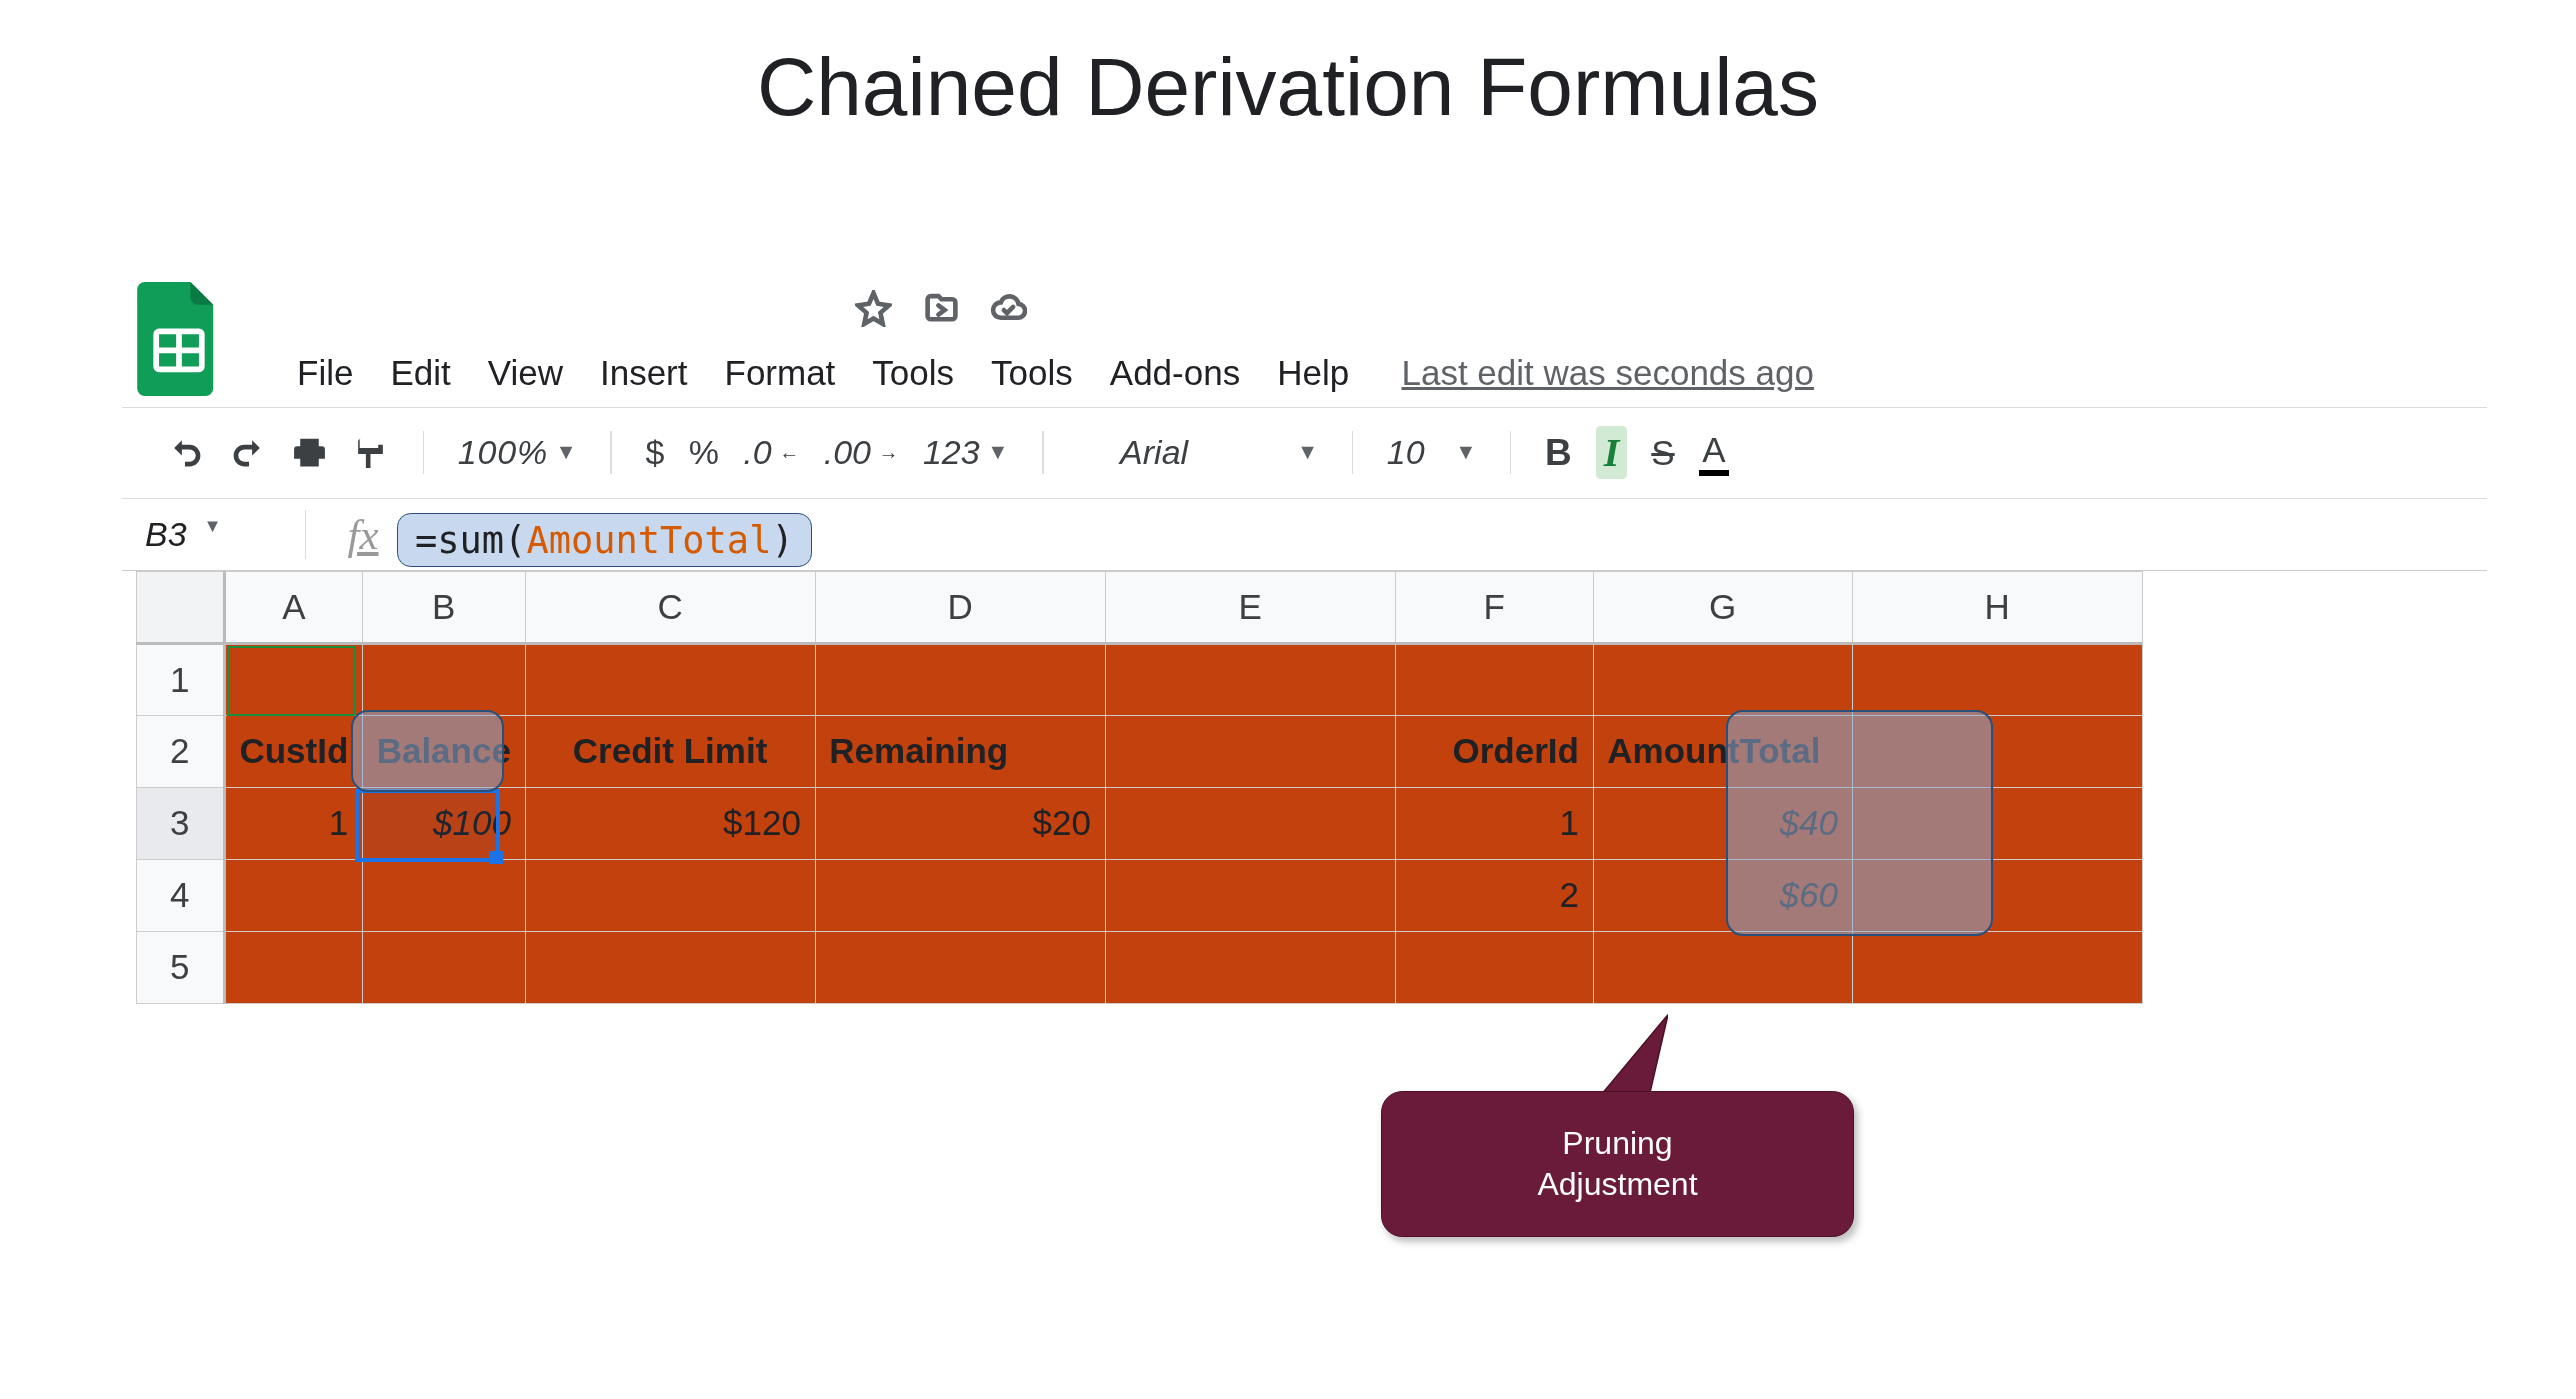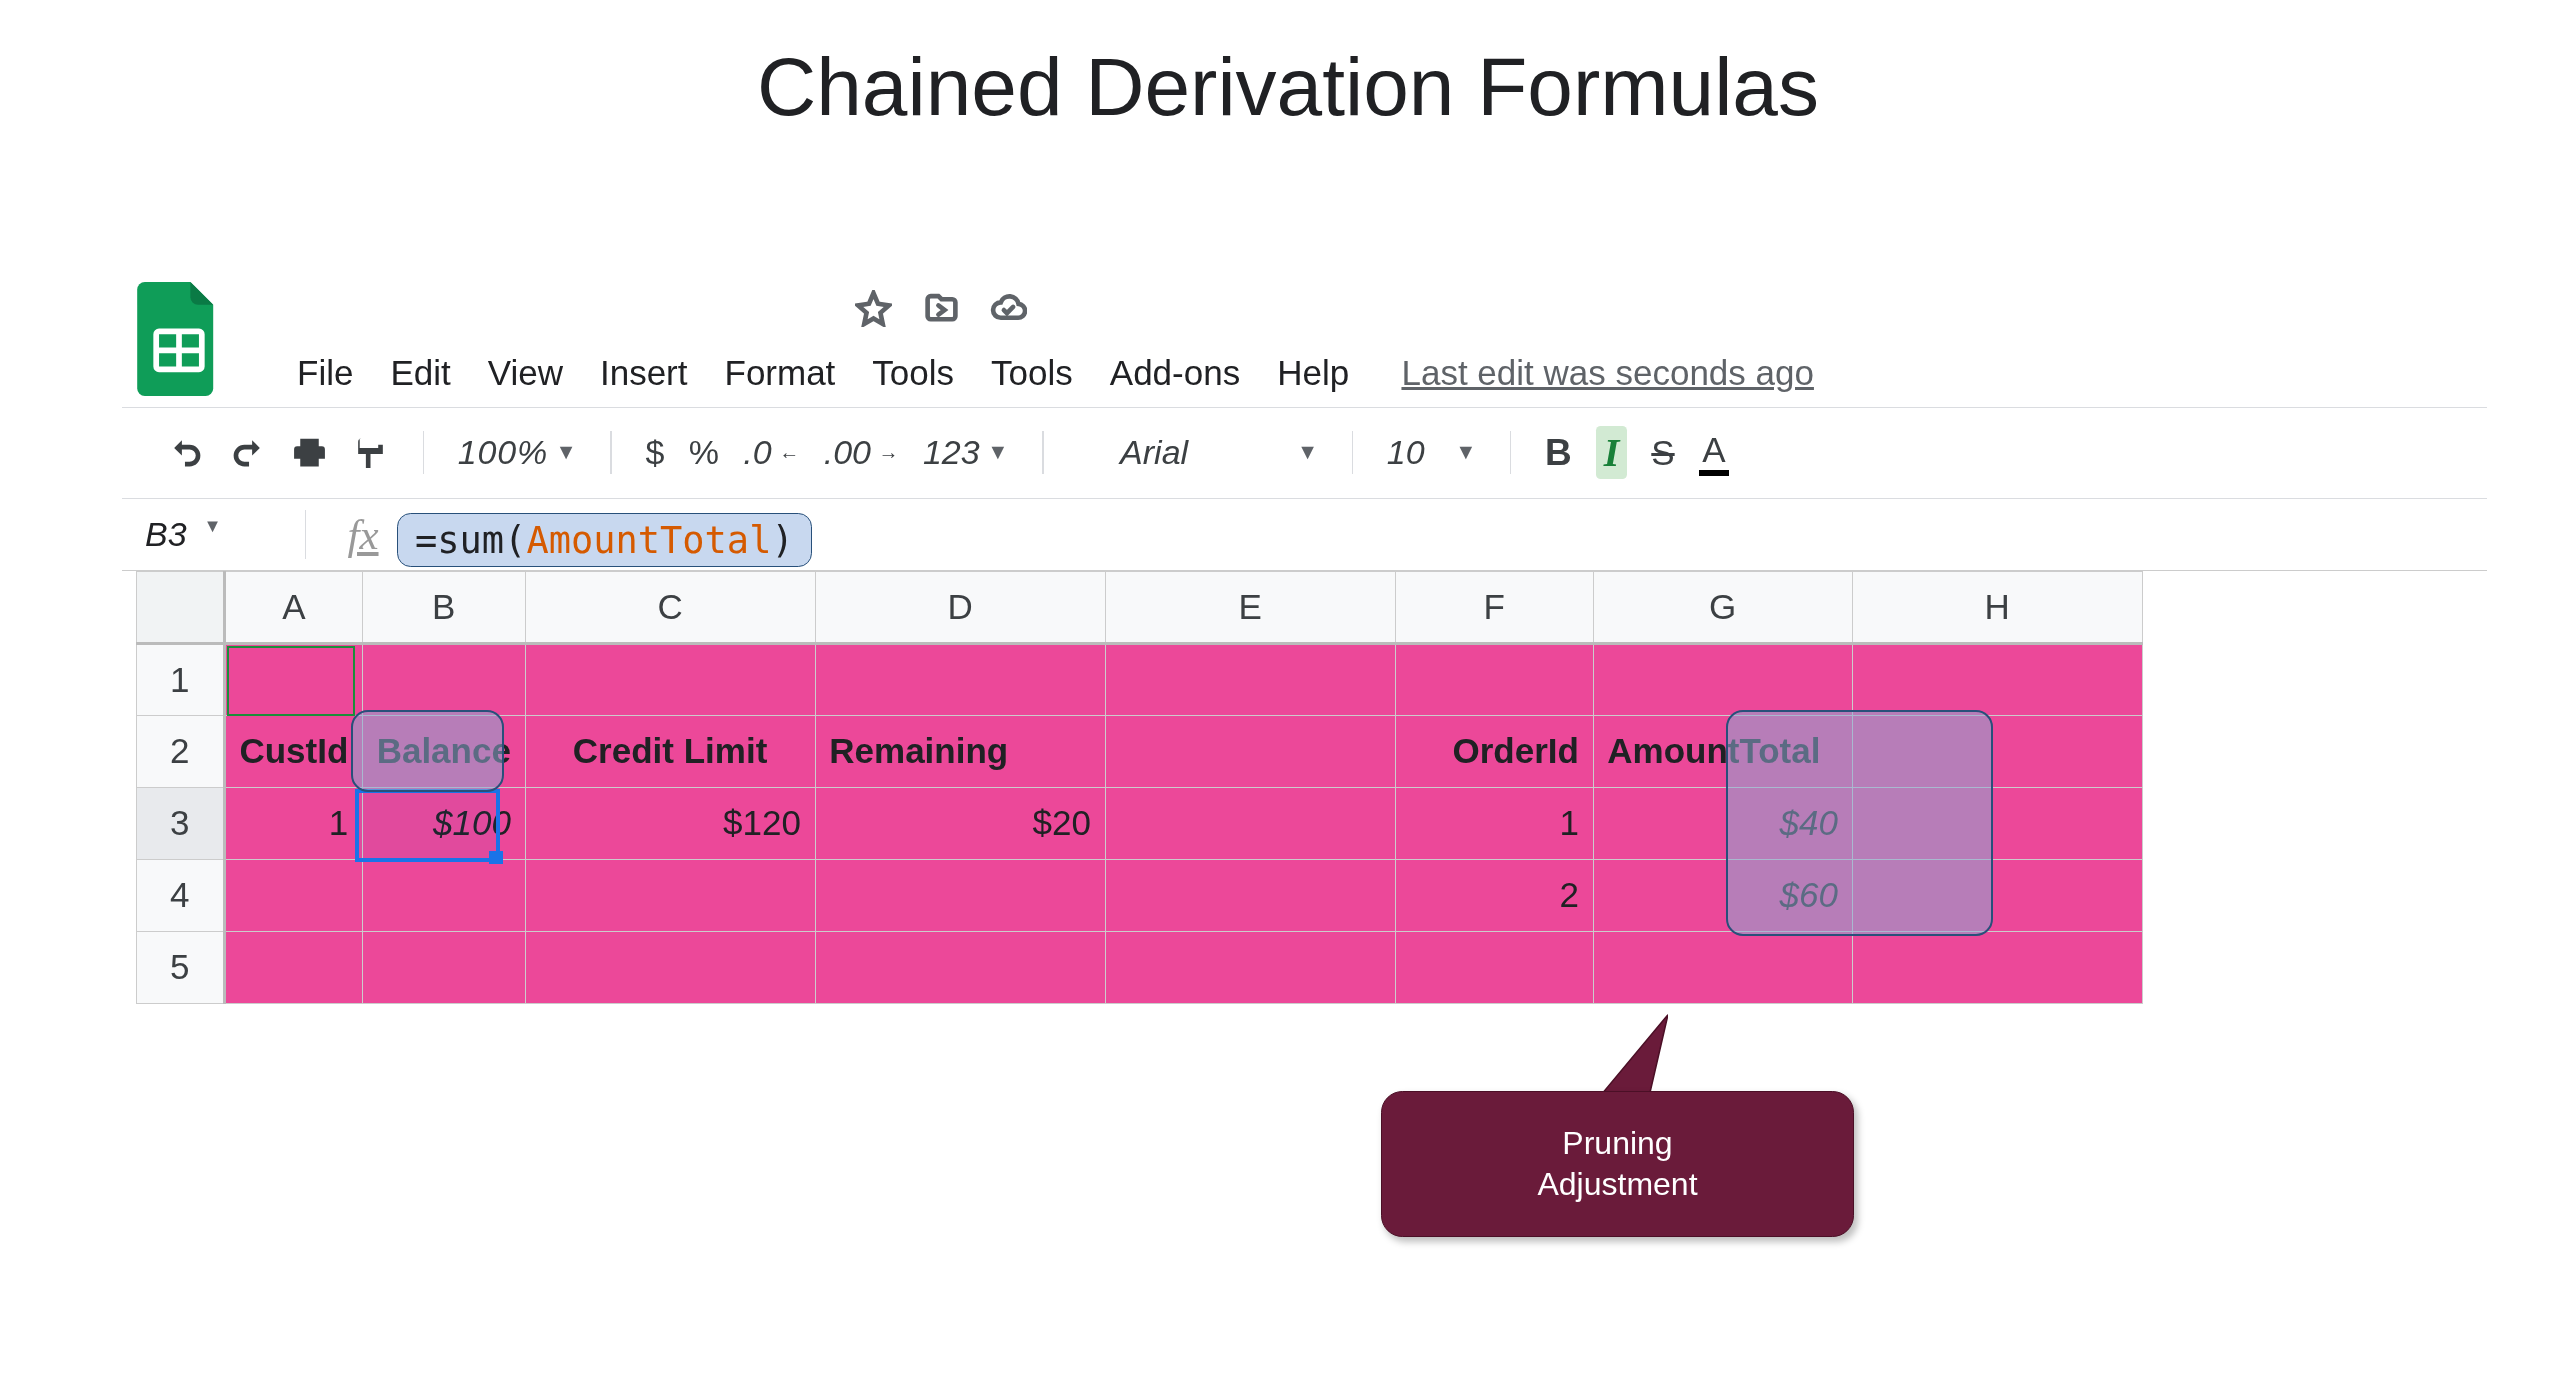--- a/index.html
+++ b/index.html
@@ -32,21 +32,21 @@
   .toolbar .ticon { width: 37px; height: 37px; fill: #3c4043; }
 
   .fbar-row { display: flex; align-items: center; padding: 3.1px 15.3px 3.1px 23px; border-top: 1.5px solid #dadce0; border-bottom: 1.5px solid #ccc; height: 73px; }
   .fbar-row .namebox { font-size: 34px; width: 160px; display:flex; gap:17px;font-style:italic; }
   .fbar-row .namebox .caret { font-size: 18.3px; color:#5f6368; }
   .fbar-row .fx { font-family: 'Times New Roman', serif; font-style: italic; font-size: 43px; color: #999; width: 92px; text-align: center; border-left: 1.5px solid #dadce0; padding-left: 23px; text-decoration: underline; }
   .fbar-row .formula-pill { font-family: 'Consolas', monospace; font-size: 37px; background: #c8d8ef; border: 1.5px solid #28507a; border-radius: 13.7px; padding: 4.6px 17px; margin-top: 12px; }
   .fbar-row .formula-pill .fn-name { color: #d55a00; }
 
   .grid { border-collapse: collapse; margin-left: 13.7px; }
-  .grid th, .grid td { border: 0.8px solid #ccc; font-size: 35px; height: 72px; background: #ec4899; }
+  .grid th, .grid td { border: 0.8px solid #ccc; font-size: 35px; height: 72px; background: #c2410c; }
   .grid th { background: #f8f9fa; font-weight: 400; color: #3c4043; text-align: center; }
   .grid .corner { background: #f1f3f4; border-right: 3.1px solid #bbb; border-bottom: 3.1px solid #bbb; width: 88px; }
   .grid .colhdr { border-bottom: 3.1px solid #bbb; }
   .grid .rowhdr { border-right: 3.1px solid #bbb; width: 88px; text-align: center; background:#f8f9fa; color:#3c4043; }
   .grid td { padding: 0 13.7px; }
   .grid .b { font-weight: 700; }
   .grid .i { font-style: italic; }
   .grid .r { text-align: right; }
   .grid .c { text-align: center; }
 

